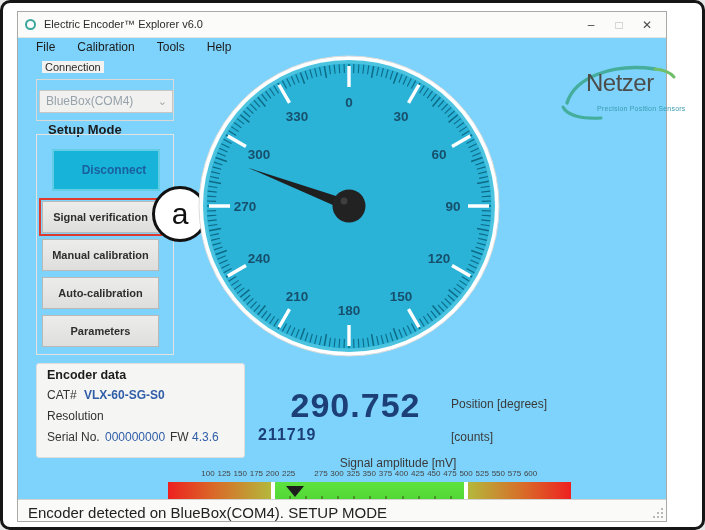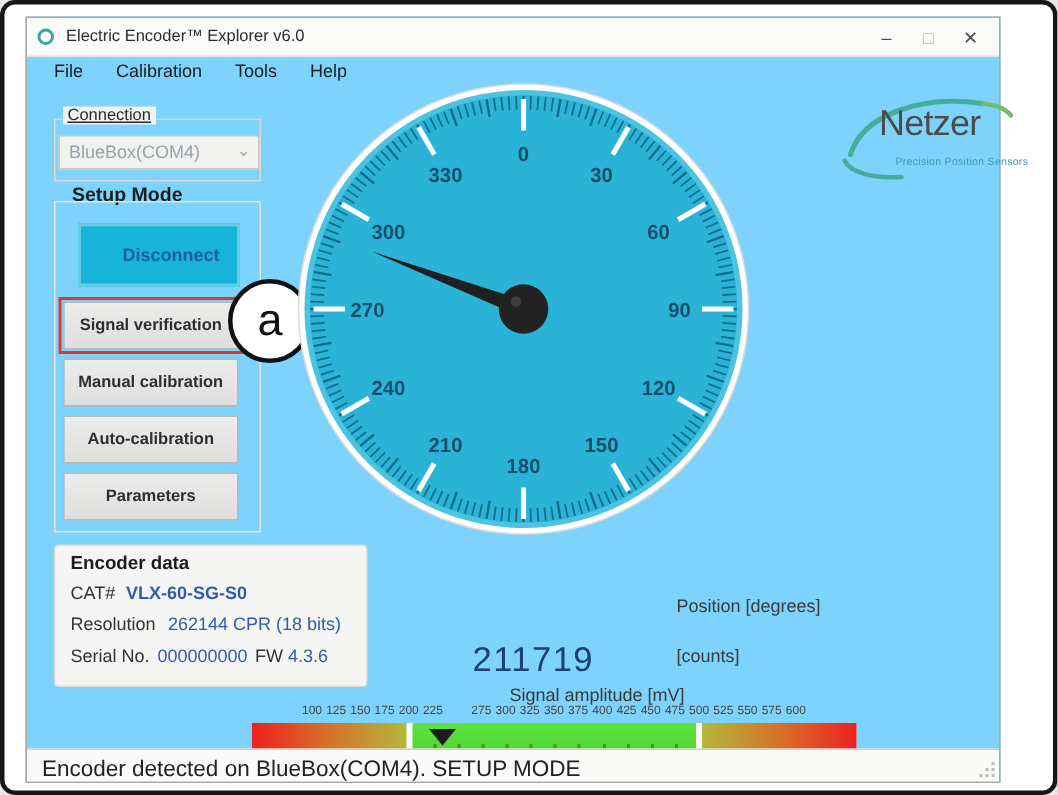--- a/index.html
+++ b/index.html
@@ -23,21 +23,21 @@
   .disconnect{position:absolute;left:34px;top:137px;width:108px;height:42px;background:#17b3d9;border:2px solid #63cde5;box-sizing:border-box;color:#1a5f9e;font-size:12px;font-weight:bold;display:flex;align-items:center;justify-content:center;cursor:pointer;padding-left:16px;}
   .redbox{position:absolute;left:21px;top:186px;width:123px;height:38px;border:2px solid #e0382c;box-sizing:border-box;pointer-events:none;}
   .acircle{position:absolute;left:134px;top:174px;width:56px;height:56px;border-radius:50%;background:#ffffff;border:3px solid #111111;box-sizing:border-box;display:flex;align-items:center;justify-content:center;font-size:30px;color:#111;font-family:"Liberation Sans",sans-serif;}
   
   .encbox{position:absolute;left:18px;top:351px;width:209px;height:95px;background:#f5f5f3;border:1px solid #dededc;border-radius:3px;box-sizing:border-box;}
   .enchdr{position:absolute;left:10px;top:4px;font-size:12.5px;font-weight:bold;color:#1c1c1c;}
   .enclbl{position:absolute;font-size:12px;color:#333;}
   .encval{position:absolute;font-size:12px;color:#2f5da8;}
   
   .bigpos{position:absolute;left:240px;top:374px;width:195px;text-align:center;font-size:34px;font-weight:bold;color:#1c3f77;letter-spacing:1px;}
-  .bigcnt{position:absolute;left:240px;top:414px;width:195px;text-align:center;font-size:23px;font-weight:normal;color:#1c3f77;letter-spacing:1px;}
+  .bigcnt{position:absolute;left:240px;top:414px;width:195px;text-align:left;font-size:16px;font-weight:bold;color:#1c3f77;letter-spacing:1px;}
   .rolabel{position:absolute;font-size:12px;color:#3a3a3a;}
   .amptitle{position:absolute;left:250px;top:444px;width:260px;text-align:center;font-size:12px;color:#3a3a3a;}
   
   .ampscale{position:absolute;left:150px;top:457px;width:403px;height:10px;}
   .ampscale span{position:absolute;transform:translateX(-50%);font-size:8px;color:#444;white-space:nowrap;}
   .ampbar{position:absolute;left:150px;top:470px;width:403px;height:22px;background:#ffffff;}
   .seg{position:absolute;top:0;height:22px;}
   .amptick{position:absolute;bottom:2px;width:2px;height:6px;background:rgba(60,95,20,.55);}
   .marker{position:absolute;top:4px;width:0;height:0;border-left:9px solid transparent;border-right:9px solid transparent;border-top:11px solid #1d1d1d;transform:translateX(-50%);}
   
@@ -66,48 +66,48 @@
     </div>
 
     <div class="menubar">
       <span class="menuitem">File</span>
       <span class="menuitem">Calibration</span>
       <span class="menuitem">Tools</span>
       <span class="menuitem">Help</span>
     </div>
 
     <div class="groupbox" style="left:18px;top:67px;width:138px;height:42px;"></div>
-    <span class="grouplabel" style="left:24px;top:59px;text-decoration:underline;">Connection</span>
+    <span class="grouplabel" style="left:24px;top:49px;">Connection</span>
     <div class="dropdown">
       <span>BlueBox(COM4)</span>
       <span class="chev">⌄</span>
     </div>
 
     <span class="setuphdr">Setup Mode</span>
     <div class="groupbox" style="left:18px;top:122px;width:138px;height:221px;border-color:#e3e3e1;"></div>
     <div class="disconnect">Disconnect</div>
     <div class="btn" style="top:189px;">Signal verification</div>
     <div class="btn" style="top:227px;">Manual calibration</div>
     <div class="btn" style="top:265px;">Auto-calibration</div>
     <div class="btn" style="top:303px;">Parameters</div>
     <div class="redbox"></div>
     <div class="acircle">a</div>
 
     <div class="encbox">
       <span class="enchdr">Encoder data</span>
       <span class="enclbl" style="left:10px;top:24px;">CAT#</span>
       <span class="encval" style="left:47px;top:24px;font-weight:bold;">VLX-60-SG-S0</span>
       <span class="enclbl" style="left:10px;top:45px;">Resolution</span>
-      <span class="encval" style="left:75px;top:45px;">262144 CPR (18 bits)</span>
       <span class="enclbl" style="left:10px;top:66px;">Serial No.</span>
       <span class="encval" style="left:68px;top:66px;">000000000</span>
       <span class="enclbl" style="left:133px;top:66px;">FW</span>
       <span class="encval" style="left:155px;top:66px;">4.3.6</span>
     </div>
 
+    <div class="bigpos">290.752</div>
     <div class="bigcnt">211719</div>
     <span class="rolabel" style="left:433px;top:385px;">Position [degrees]</span>
     <span class="rolabel" style="left:433px;top:418px;">[counts]</span>
     <div class="amptitle">Signal amplitude [mV]</div>
 
     <div class="ampscale" id="ampscale">
         <span style="left: 40px;">100</span>
         <span style="left: 56.13px;">125</span>
         <span style="left: 72.26px;">150</span>
         <span style="left: 88.39px;">175</span>

